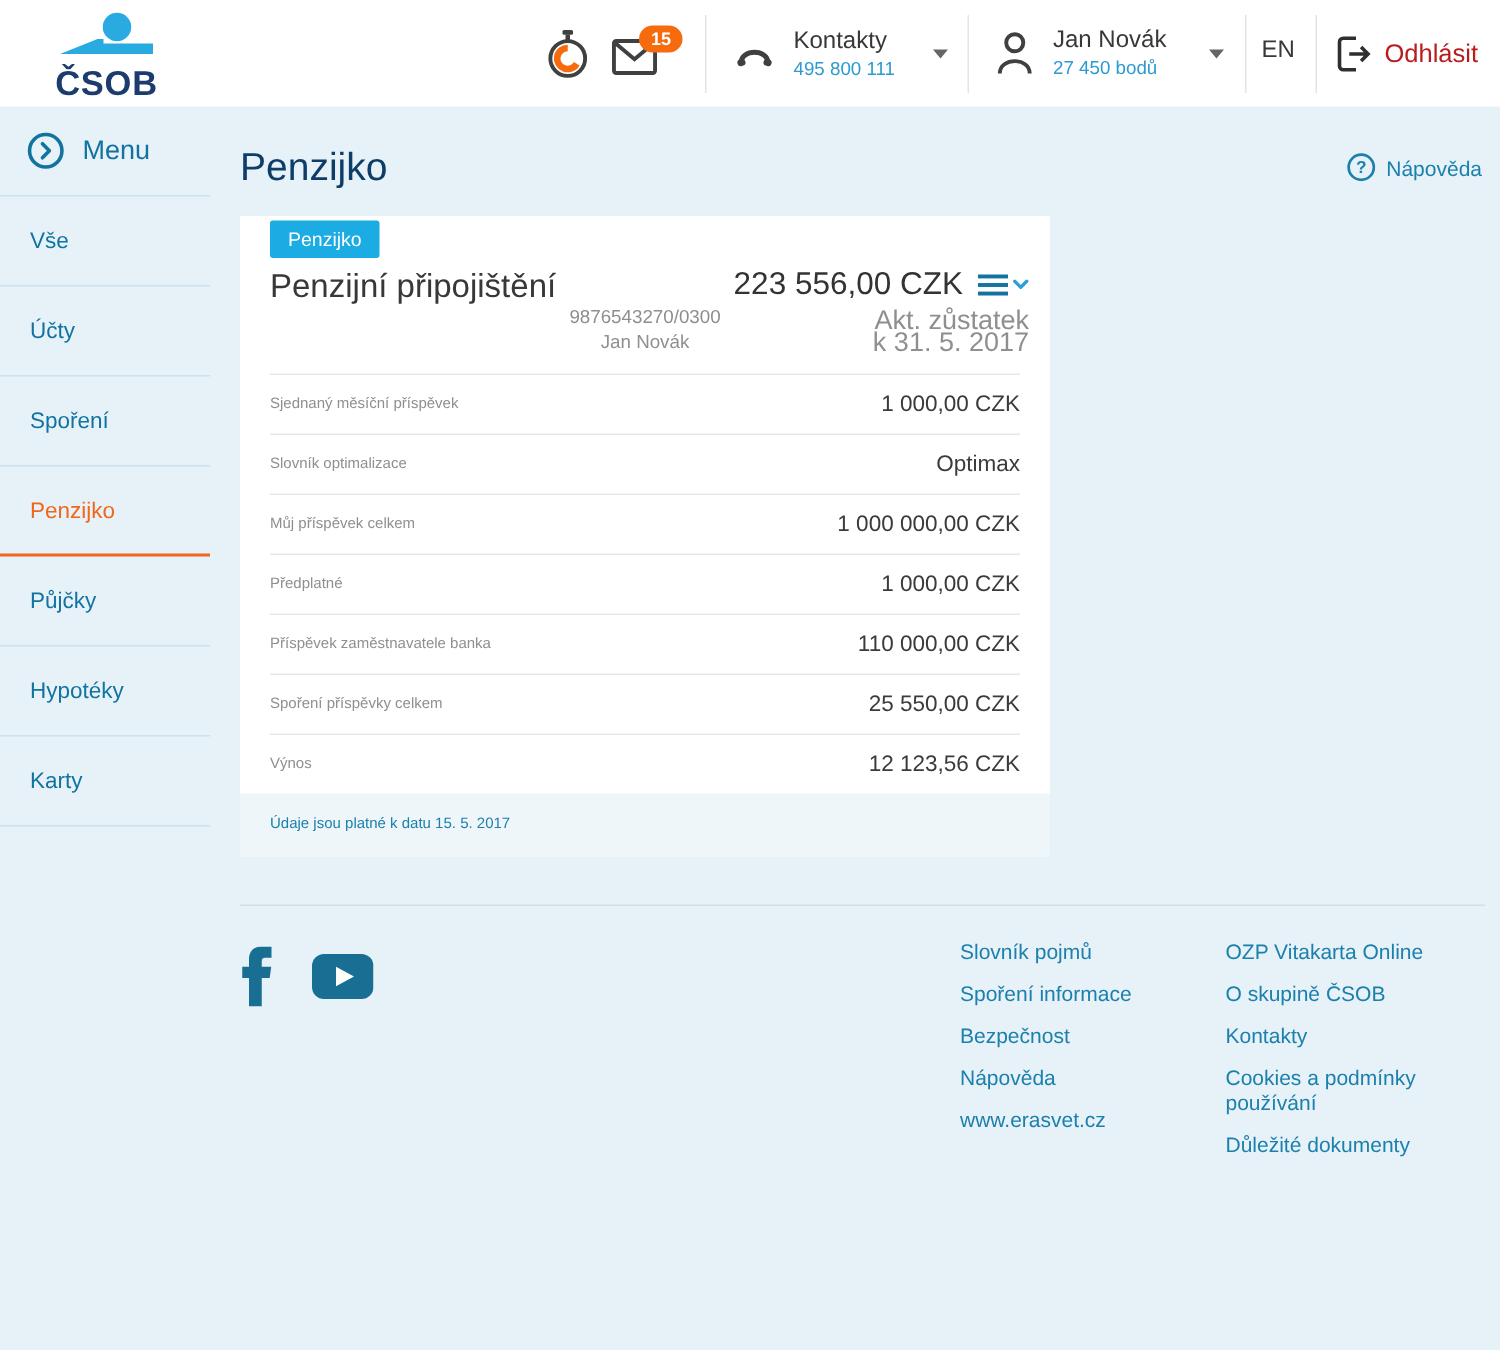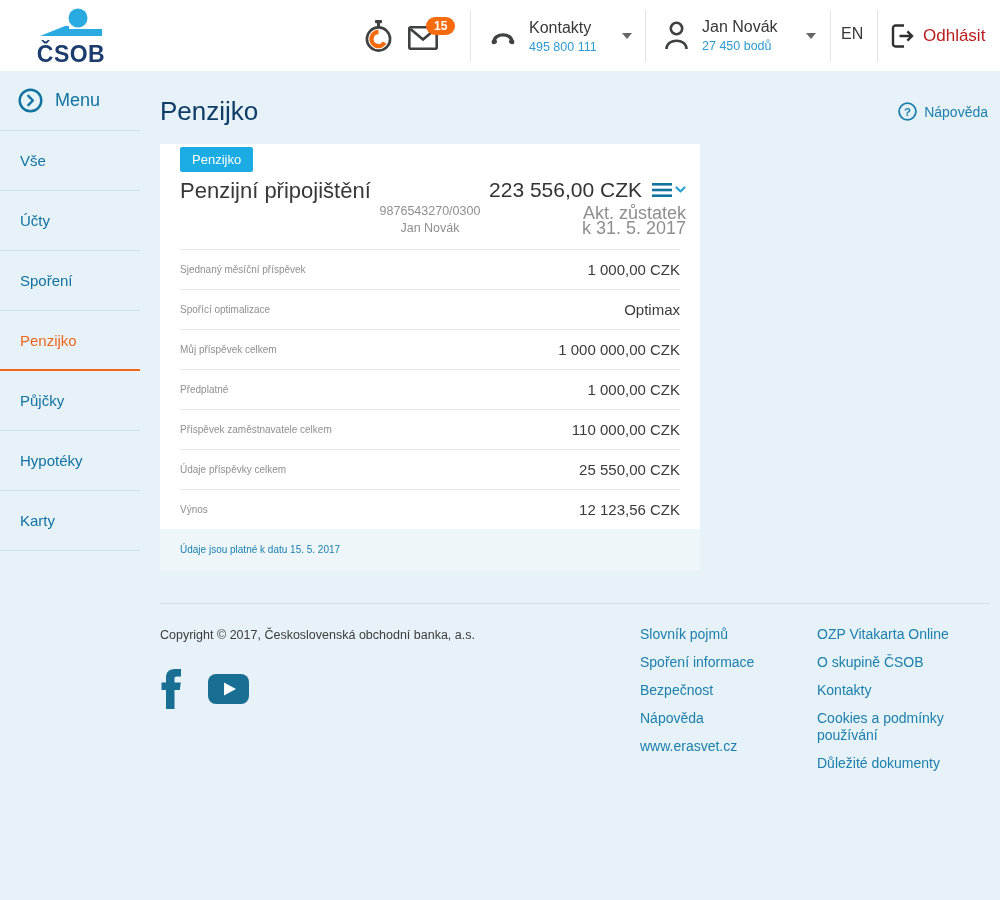--- a/index.html
+++ b/index.html
@@ -222,51 +222,50 @@
           <div class="cap">k 31. 5. 2017</div>
         </div>
       </div>
 
       <div class="rows">
         <div class="row">
           <span class="row-label">Sjednaný měsíční příspěvek</span>
           <span class="row-value">1 000,00 CZK</span>
         </div>
         <div class="row">
-          <span class="row-label">Spořící optimalizace</span>
+          <span class="row-label">Slovník optimalizace</span>
           <span class="row-value">Optimax</span>
         </div>
         <div class="row">
           <span class="row-label">Můj příspěvek celkem</span>
           <span class="row-value">1 000 000,00 CZK</span>
         </div>
         <div class="row">
           <span class="row-label">Předplatné</span>
           <span class="row-value">1 000,00 CZK</span>
         </div>
         <div class="row">
-          <span class="row-label">Příspěvek zaměstnavatele celkem</span>
+          <span class="row-label">Příspěvek zaměstnavatele banka</span>
           <span class="row-value">110 000,00 CZK</span>
         </div>
         <div class="row">
-          <span class="row-label">Údaje příspěvky celkem</span>
+          <span class="row-label">Spoření příspěvky celkem</span>
           <span class="row-value">25 550,00 CZK</span>
         </div>
         <div class="row">
           <span class="row-label">Výnos</span>
           <span class="row-value">12 123,56 CZK</span>
         </div>
       </div>
 
       <div class="card-note">Údaje jsou platné k datu 15. 5. 2017</div>
     </div>
 
     <div class="footer">
       <div class="f-left">
-        <div class="copyright">Copyright © 2017, Československá obchodní banka, a.s.</div>
         <div class="social">
           <span class="ic">
             <svg width="22" height="40" viewBox="0 0 22 40">
               <path d="M6 40 V21 H1.5 v-7.5 H6 V8.5 C6 3.5 9 0 14.5 0 H21 v7.5 h-4.2 c-1.8 0 -2.3 .8 -2.3 2.5 v3.5 h6.3 l-1 7.5 H14.5 V40 z" fill="#186f93"></path>
             </svg>
           </span>
           <span class="ic">
             <svg width="41" height="30" viewBox="0 0 41 30">
               <rect x="0" y="0" width="41" height="30" rx="8" fill="#186f93"></rect>
               <polygon points="16,8.5 28,15 16,21.5" fill="#ffffff"></polygon>

